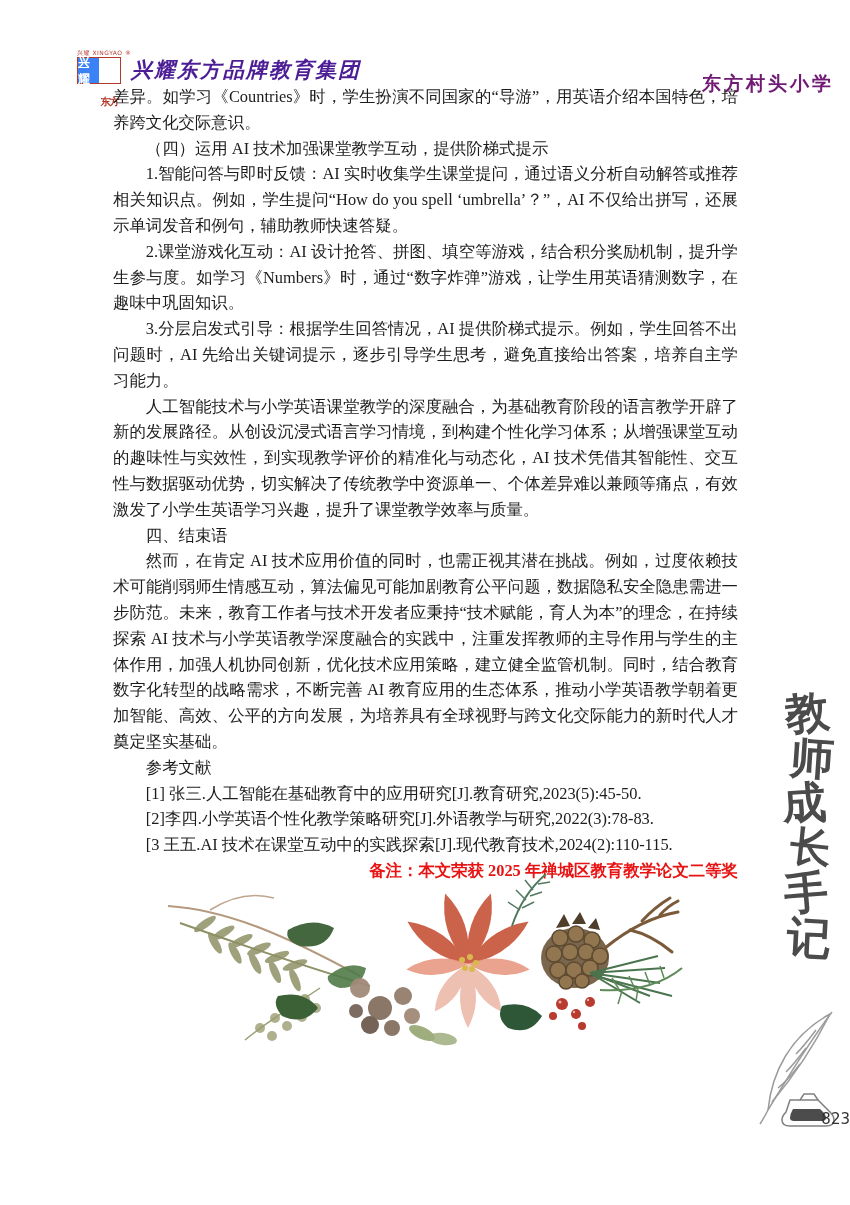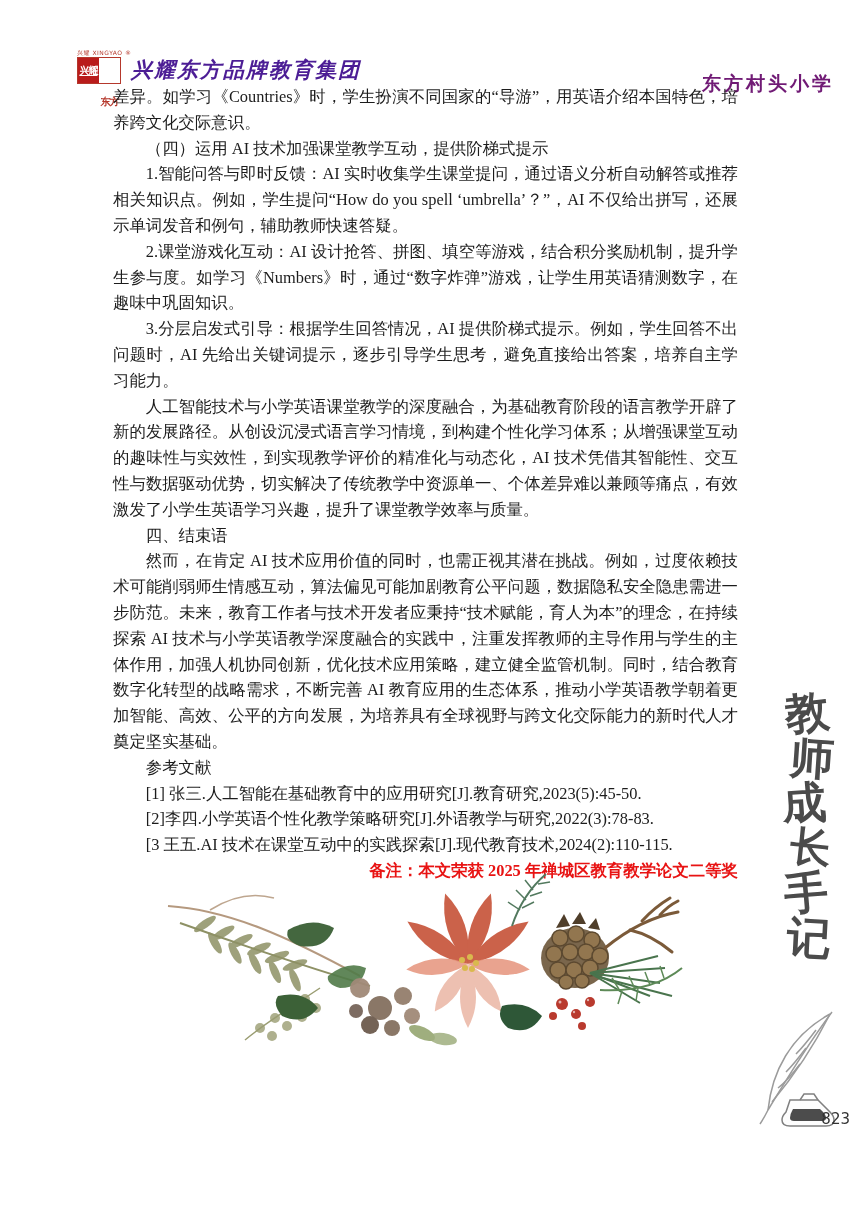--- a/index.html
+++ b/index.html
@@ -4,21 +4,21 @@
 <style>
   html,body{margin:0;padding:0;background:#e8e8e8;}
   .page{
     position:relative;width:850px;height:1205px;background:#ffffff;margin:0 auto;
     font-family:"Liberation Serif","DejaVu Serif",serif;color:#1c1c1c;overflow:hidden;
   }
   
   .seal-wrap{position:absolute;left:77px;top:49px;width:50px;}
   .seal-reg{font-size:6px;color:#b5382c;letter-spacing:.5px;white-space:nowrap;line-height:7px;font-family:"DejaVu Sans",sans-serif;}
   .seal{display:flex;width:44px;height:27px;border:1px solid #b5382c;box-sizing:border-box;margin-top:1px;}
-  .seal-l{background:#b91c1c;color:#fff;width:50%;display:flex;align-items:center;justify-content:center;font-size:10px;font-weight:bold;letter-spacing:-1px;text-decoration:underline;}
+  .seal-l{background:#3b82f6;color:#fff;width:50%;display:flex;align-items:center;justify-content:center;font-size:12px;font-weight:bold;letter-spacing:-1px;text-decoration:underline;}
   .seal-r{color:#b5382c;background:#fef9c3;width:50%;display:flex;align-items:center;justify-content:center;font-size:10px;font-weight:bold;letter-spacing:-1px;margin-top:44px;}
   .brand-title{
     position:absolute;left:131px;top:56px;font-size:21px;font-weight:bold;color:#4c1d95;
     letter-spacing:2px;font-style:italic;
   }
   .school-name{
     position:absolute;right:16px;top:71px;font-size:19px;font-weight:bold;color:#701a75;letter-spacing:3px;
   }
   
   .article{

